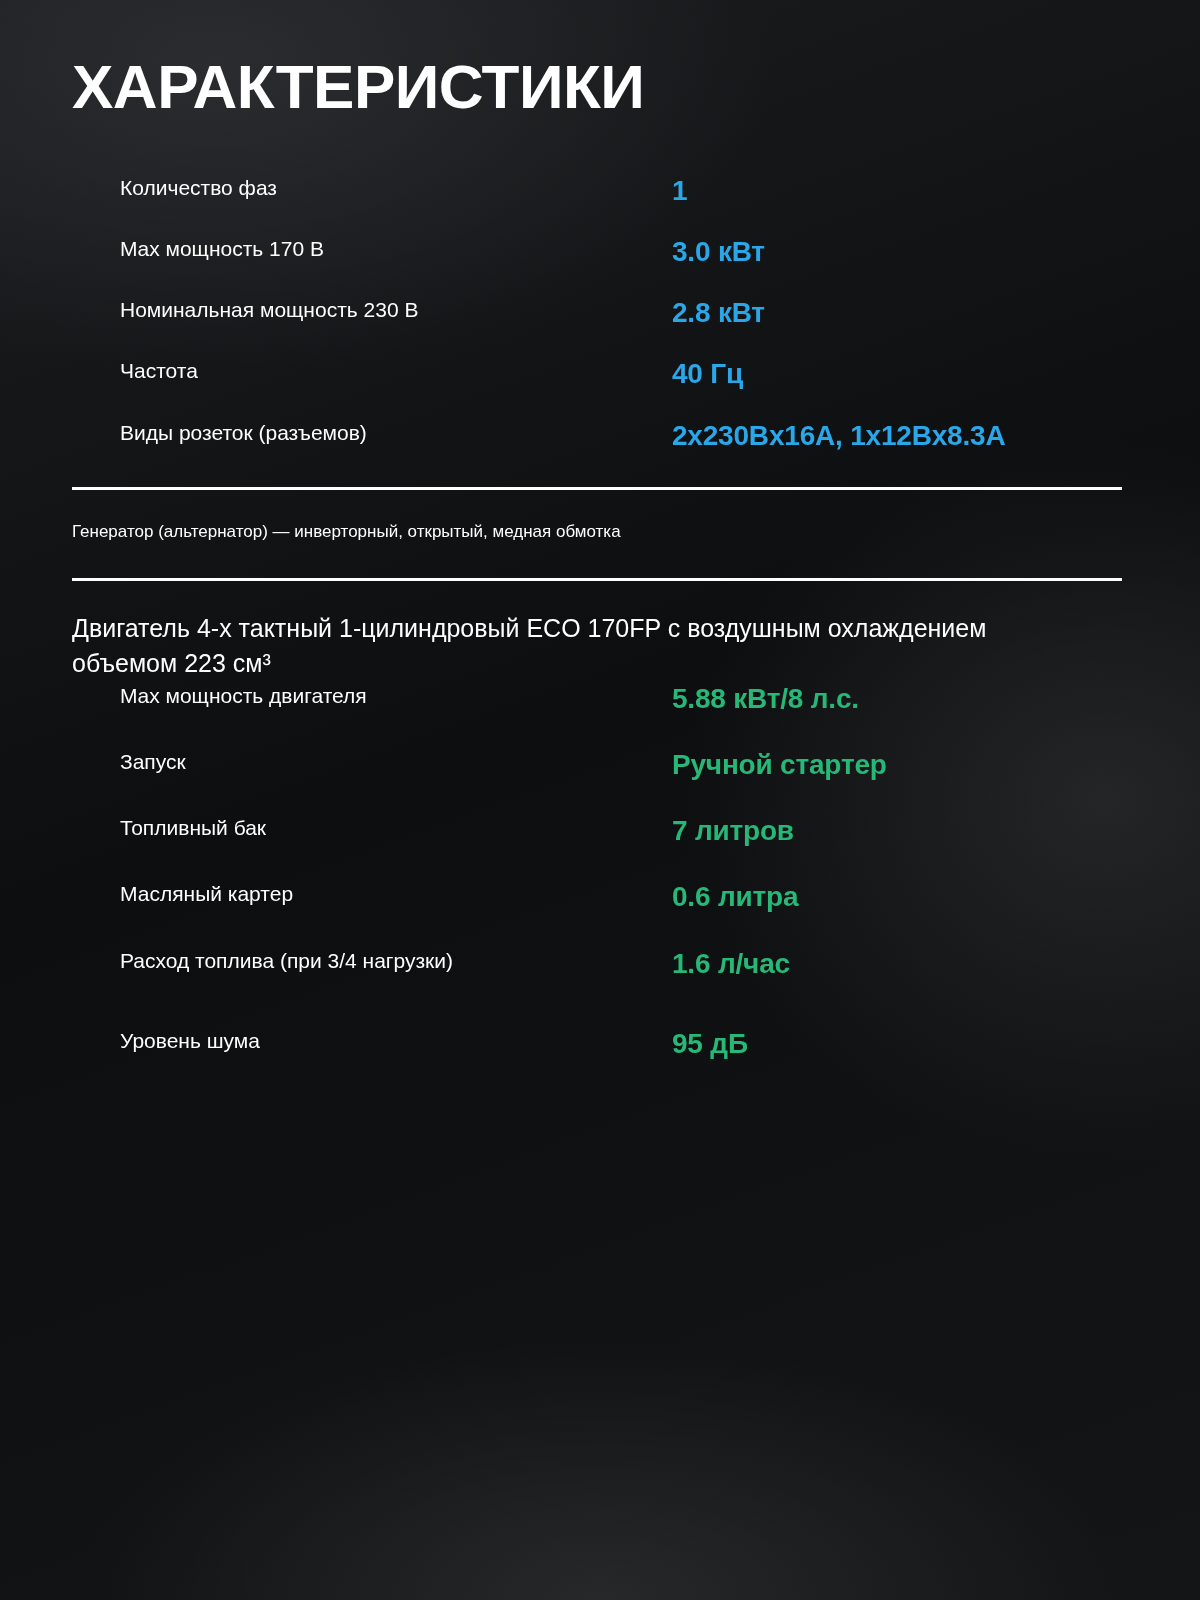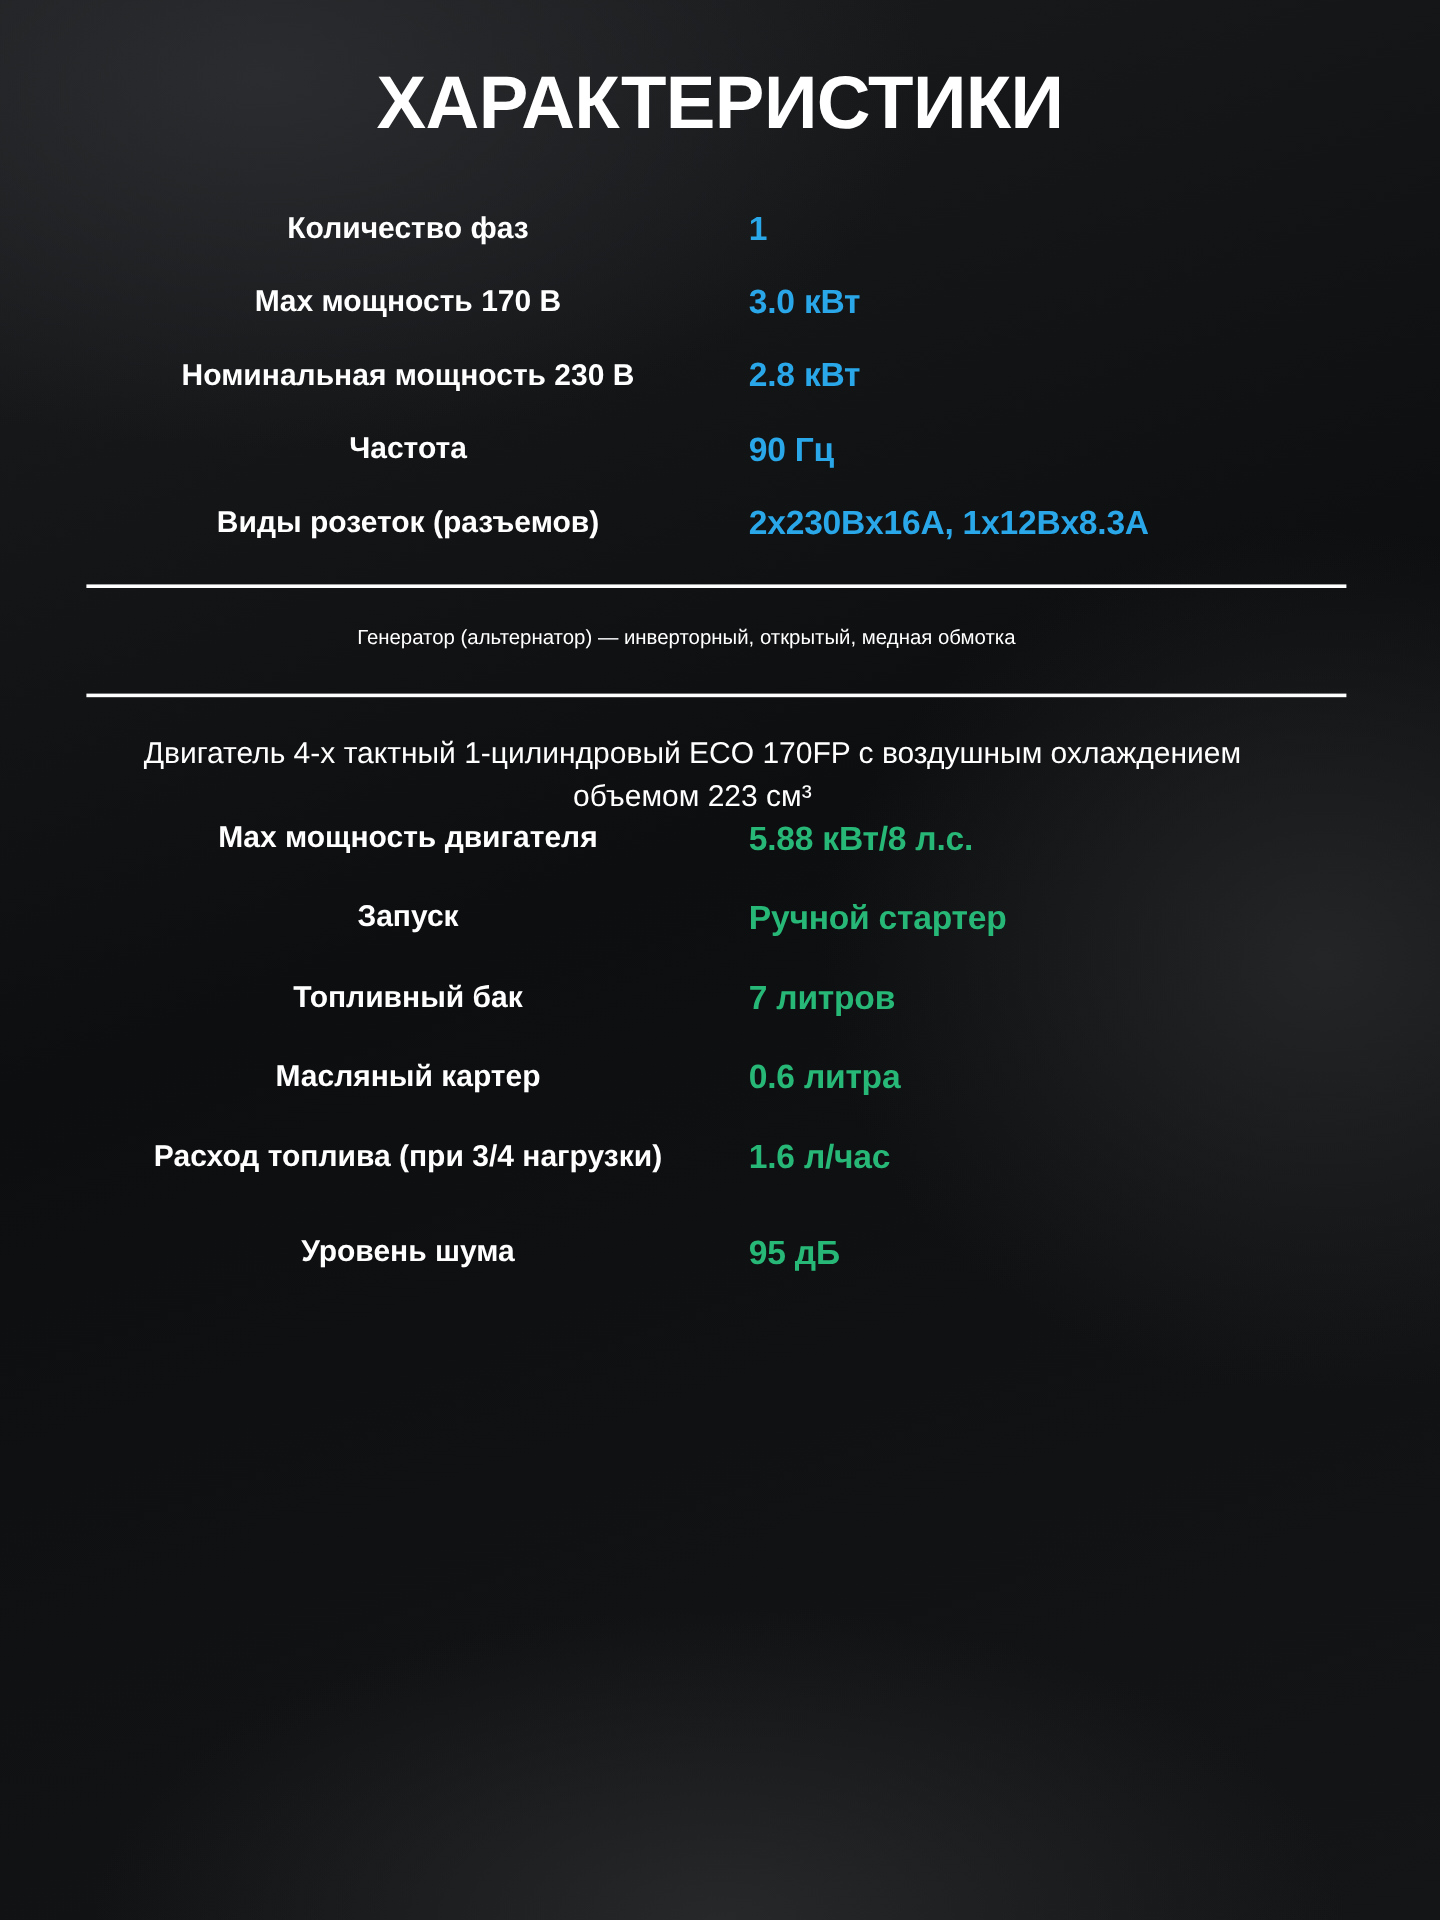--- a/index.html
+++ b/index.html
@@ -22,21 +22,20 @@
       radial-gradient(ellipse 900px 500px at 18% 4%, #2a2c2f 0%, rgba(42,44,47,0) 62%),
       radial-gradient(ellipse 700px 600px at 92% 50%, #232527 0%, rgba(35,37,39,0) 60%),
       radial-gradient(ellipse 800px 400px at 50% 100%, #26282a 0%, rgba(38,40,42,0) 65%),
       linear-gradient(160deg, #1c1d1f 0%, #0d0e10 45%, #141517 100%);
   }
   .content {
     position: absolute;
     left: 72px;
     top: 0;
     width: 1056px;
-    text-align: center;
   }
   .title {
     font-size: 62px;
     font-weight: 900;
     letter-spacing: -0.5px;
     line-height: 1;
     margin: 0;
     padding-top: 56px;
     color: #ffffff;
   }
@@ -44,26 +43,27 @@
     margin-top: 56px;
   }
   .row {
     display: flex;
     align-items: flex-start;
     margin-bottom: 27px;
   }
   .row .label {
     width: 552px;
     flex: 0 0 552px;
-    font-size: 25px;
-    font-weight: 700;
+    font-size: 21px;
+    font-weight: 400;
     line-height: 1.32;
     color: #ffffff;
     padding-right: 16px;
     box-sizing: border-box;
+    margin-left: 48px;
   }
   .row .value {
     font-size: 28px;
     font-weight: 800;
     line-height: 1.22;
     letter-spacing: -0.2px;
   }
   .value.blue { color: #29a7e8; }
   .value.green { color: #27b877; }
 
@@ -114,21 +114,21 @@
         <div class="value blue">3.0 кВт</div>
       </div>
 
       <div class="row multiline">
         <div class="label">Номинальная мощность 230 В</div>
         <div class="value blue">2.8 кВт</div>
       </div>
 
       <div class="row">
         <div class="label">Частота</div>
-        <div class="value blue">90 Гц</div>
+        <div class="value blue">40 Гц</div>
       </div>
 
       <div class="row">
         <div class="label">Виды розеток (разъемов)</div>
         <div class="value blue">2x230Bx16A, 1x12Bx8.3A</div>
       </div>
 
     </div>
 
     <div class="divider"></div>

